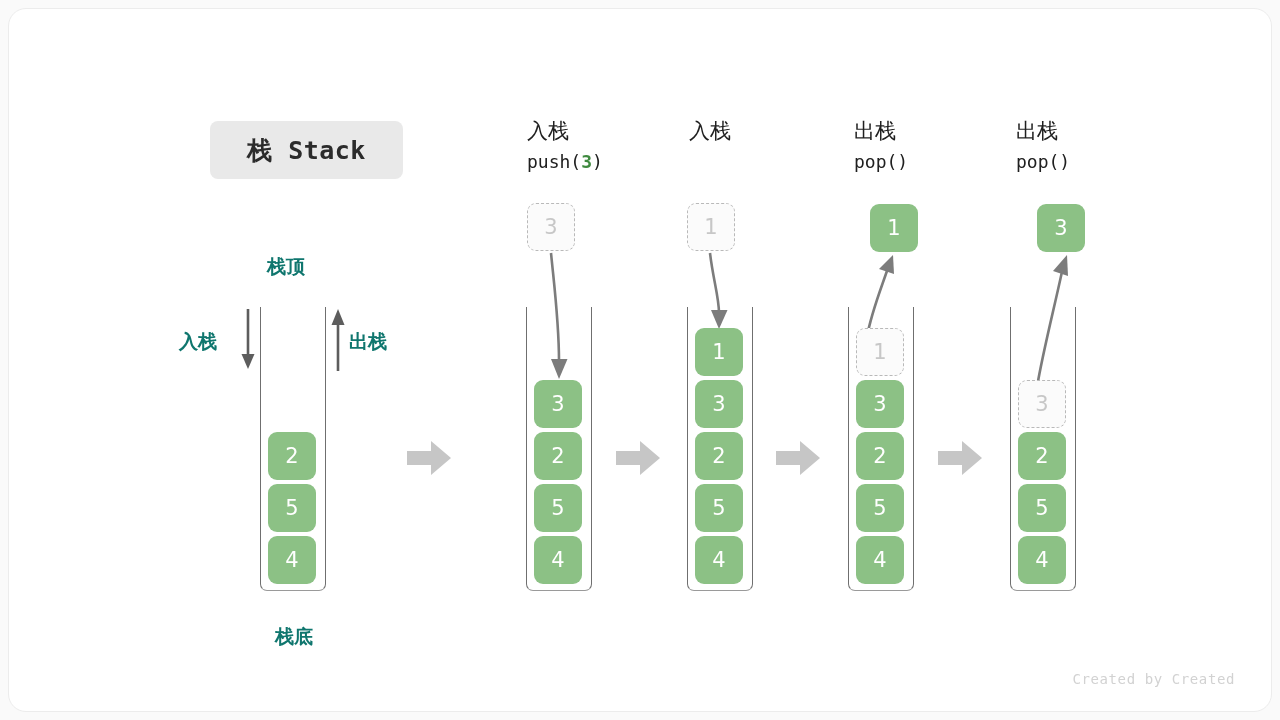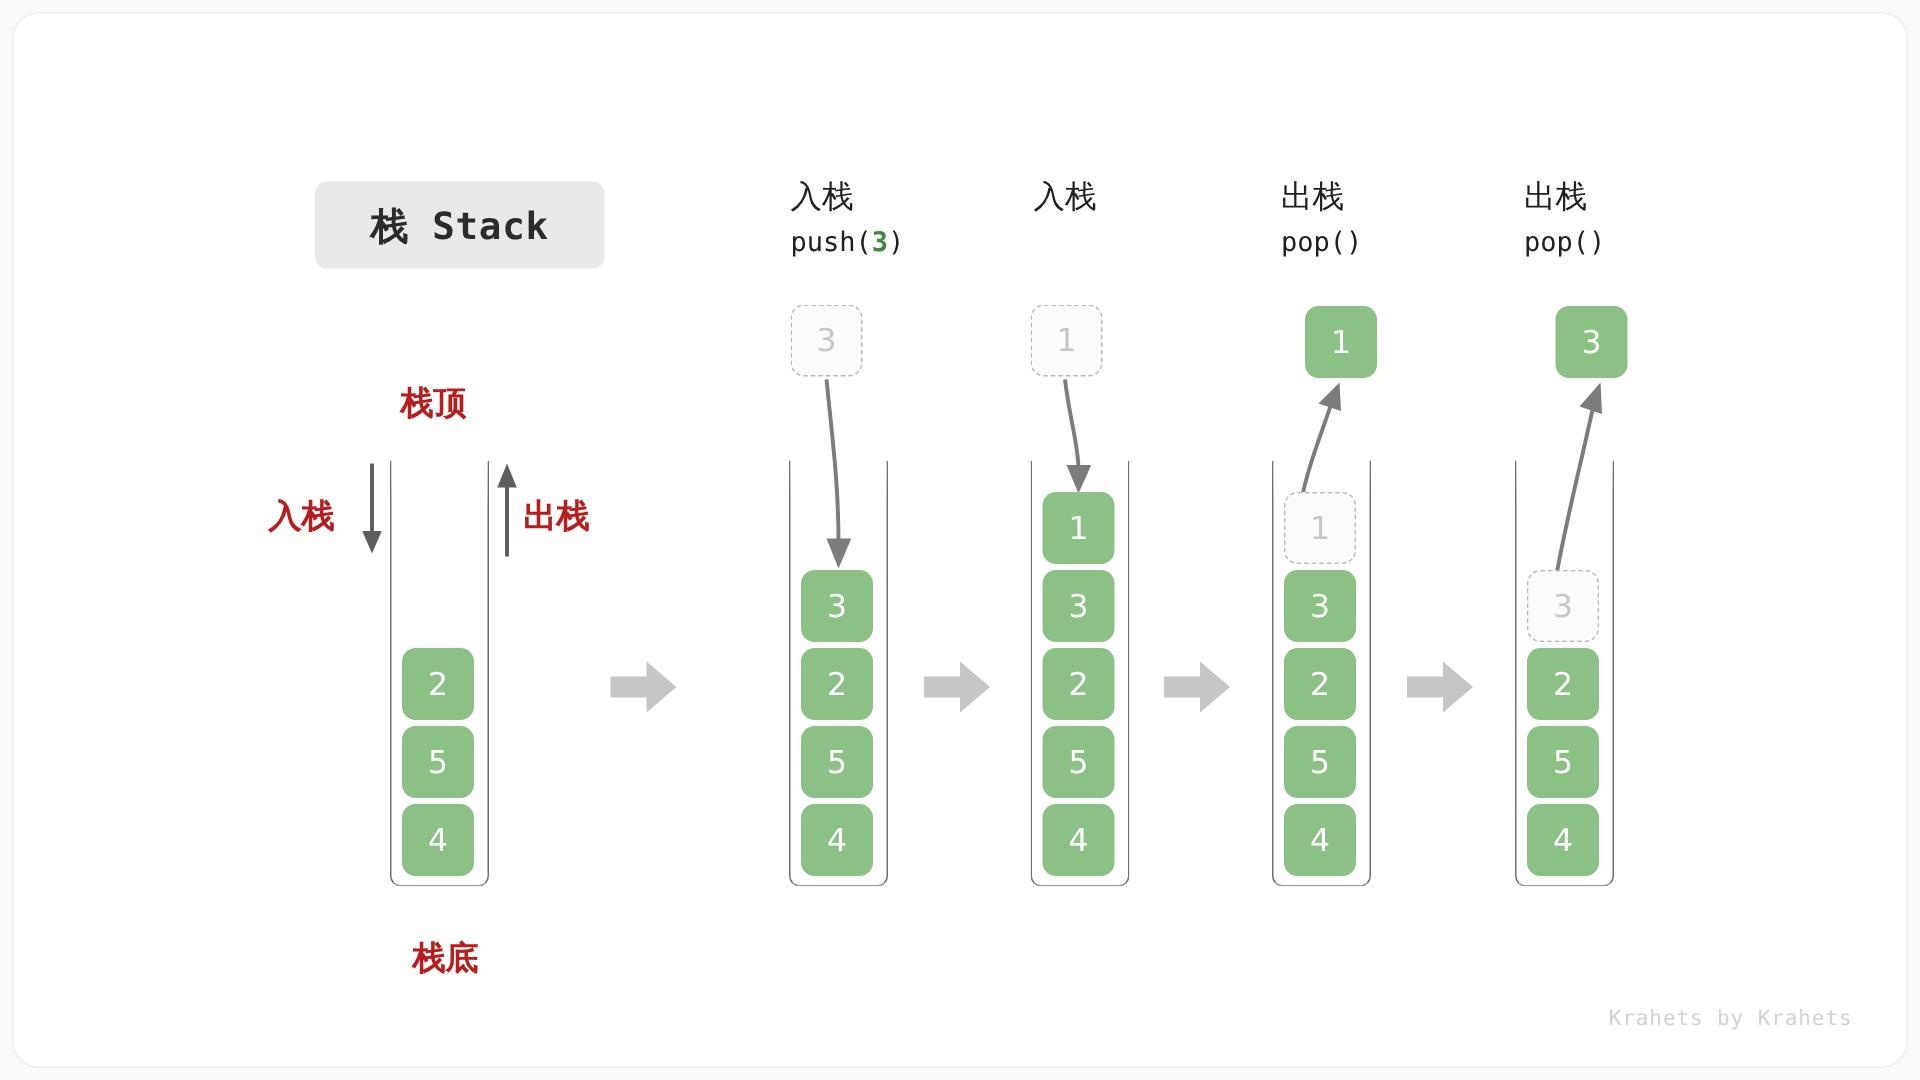--- a/index.html
+++ b/index.html
@@ -30,22 +30,22 @@
     font-size: 25px; font-weight: 700;
     color: #2b2b2b;
     letter-spacing: 0.5px;
     margin-left: 15px;
   }
 
   
   .cjk-bold {
     font-family: "DejaVu Sans", sans-serif;
     font-weight: 700;
-    font-size: 22px;
-    color: #b91c1c;
+    font-size: 19px;
+    color: #0f766e;
     white-space: nowrap;
   }
 
   
   .col-head {
     width: 210px;
     text-align: left;
   }
   .col-head .ln1 {
     font-family: "DejaVu Sans", sans-serif;
@@ -235,15 +235,15 @@
     </svg>
 
     <div class="abs stack" style="left:1001px;top:298px;height:284px;"></div>
 
     <div class="abs cell ghost" style="left:1009px;top:371px;">3</div>
     <div class="abs cell solid" style="left:1009px;top:423px;">2</div>
     <div class="abs cell solid" style="left:1009px;top:475px;">5</div>
     <div class="abs cell solid" style="left:1009px;top:527px;">4</div>
   </div>
 
-  <div id="footer" class="abs">Krahets by Krahets</div>
+  <div id="footer" class="abs">Created by Created</div>
 
 </div>
 
 </body></html>

